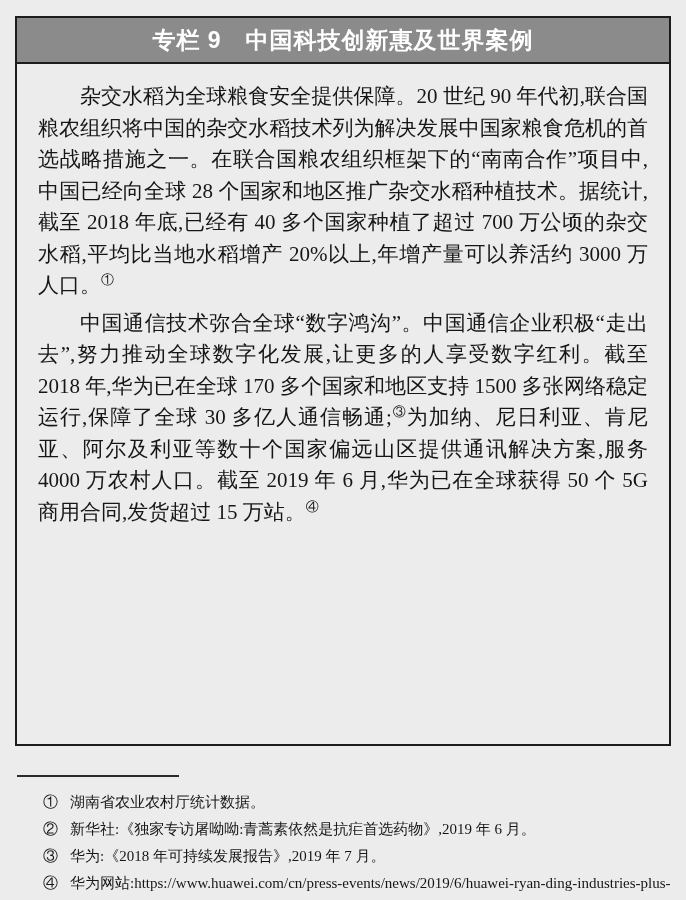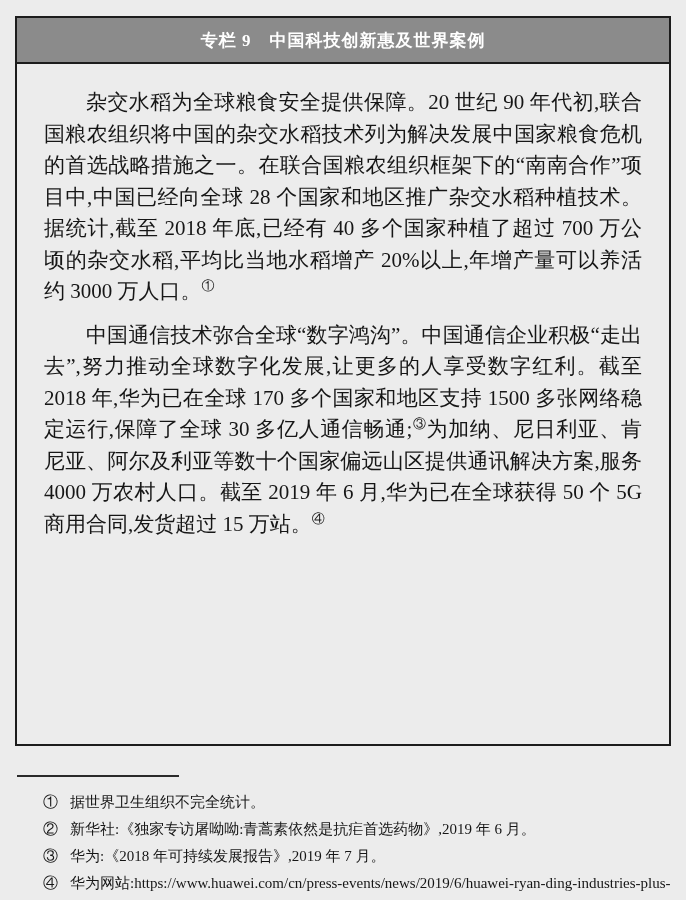--- a/index.html
+++ b/index.html
@@ -33,36 +33,36 @@
   .panel-header{
     height:44px;
     background:var(--header-bg);
     border-bottom:2px solid var(--border);
     display:flex;
     align-items:center;
     justify-content:center;
   }
   .panel-title{
     margin:0;
-    font-family:Liberation Serif, serif;
+    font-family:Liberation Sans, sans-serif;
     font-weight:bold;
-    font-size:17px;
+    font-size:23px;
     letter-spacing:1px;
     color:var(--header-fg);
     white-space:nowrap;
   }
   .panel-body{
     padding:11px 15px 0 15px;
     font-size:21px;
     line-height:31.5px;
     text-align:justify;
     text-justify:inter-ideograph;
   }
   .panel-body p{
-    margin:12px;
+    margin:6px;
     text-indent:2em;
     font-family:Liberation Serif, serif;
   }
   sup.fn-ref{
     font-size:13px;
     line-height:0;
     vertical-align:super;
   }
   .footnotes{
     position:absolute;
@@ -108,21 +108,21 @@
         <p>杂交水稻为全球粮食安全提供保障。20 世纪 90 年代初,联合国粮农组织将中国的杂交水稻技术列为解决发展中国家粮食危机的首选战略措施之一。在联合国粮农组织框架下的“南南合作”项目中,中国已经向全球 28 个国家和地区推广杂交水稻种植技术。据统计,截至 2018 年底,已经有 40 多个国家种植了超过 700 万公顷的杂交水稻,平均比当地水稻增产 20%以上,年增产量可以养活约 3000 万人口。<sup class="fn-ref">①</sup></p>
         <p>中国通信技术弥合全球“数字鸿沟”。中国通信企业积极“走出去”,努力推动全球数字化发展,让更多的人享受数字红利。截至 2018 年,华为已在全球 170 多个国家和地区支持 1500 多张网络稳定运行,保障了全球 30 多亿人通信畅通;<sup class="fn-ref">③</sup>为加纳、尼日利亚、肯尼亚、阿尔及利亚等数十个国家偏远山区提供通讯解决方案,服务 4000 万农村人口。截至 2019 年 6 月,华为已在全球获得 50 个 5G 商用合同,发货超过 15 万站。<sup class="fn-ref">④</sup></p>
       </div>
   </section>
 
   <footer class="footnotes">
     <div class="footnote-rule"></div>
     <ol class="footnote-list" id="footnote-list">
         <li class="footnote">
           <span class="fn-marker">①</span>
-          <span class="fn-text">据世界卫生组织不完全统计。</span>
+          <span class="fn-text">湖南省农业农村厅统计数据。</span>
         </li>
         <li class="footnote">
           <span class="fn-marker">②</span>
           <span class="fn-text">新华社:《独家专访屠呦呦:青蒿素依然是抗疟首选药物》,2019 年 6 月。</span>
         </li>
         <li class="footnote">
           <span class="fn-marker">③</span>
           <span class="fn-text">华为:《2018 年可持续发展报告》,2019 年 7 月。</span>
         </li>
         <li class="footnote">

